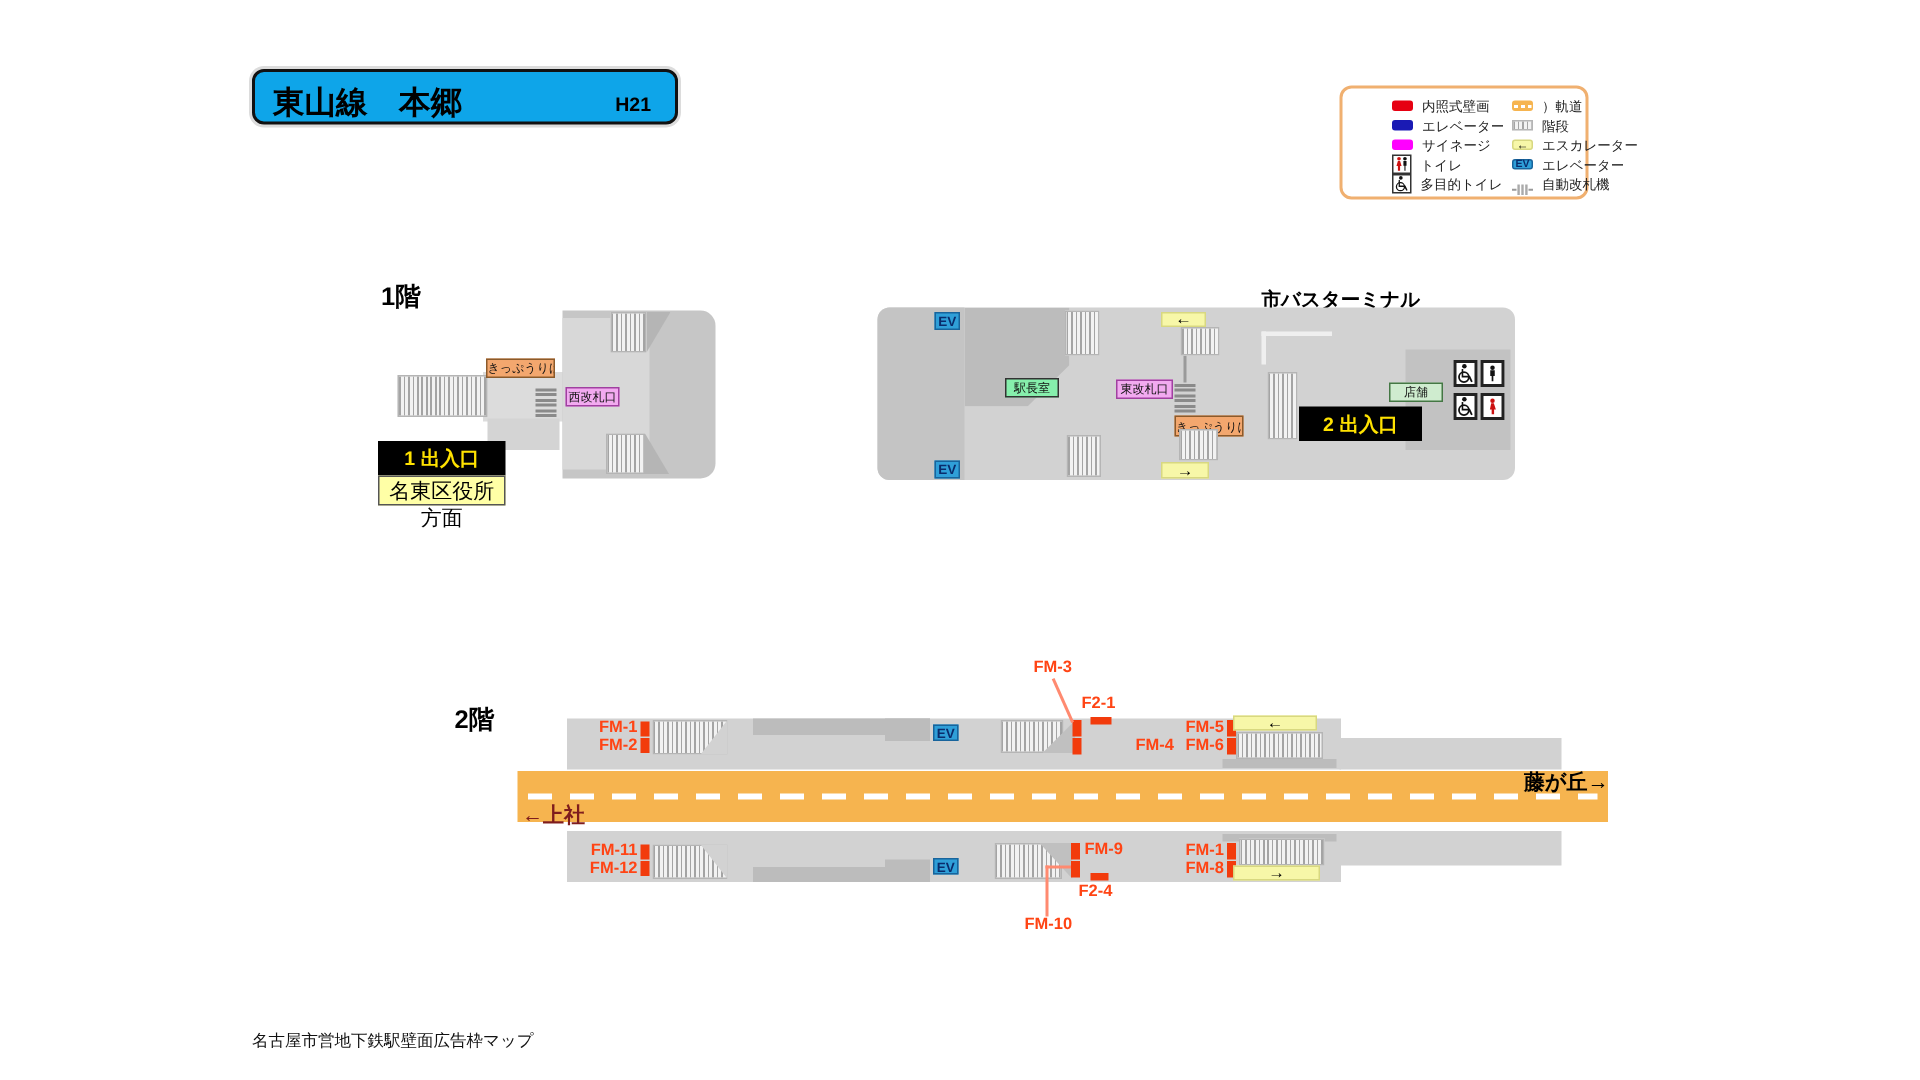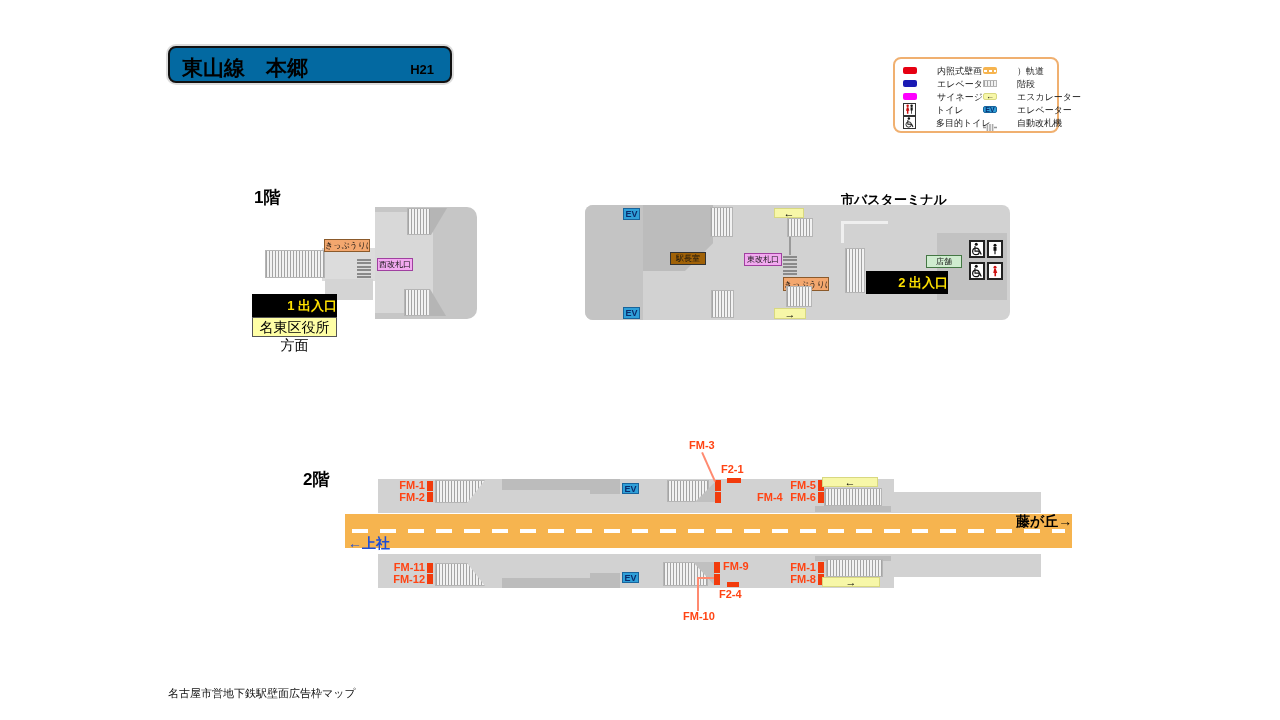--- a/index.html
+++ b/index.html
@@ -2,49 +2,49 @@
 <html><head>
 <meta charset="utf-8">
 <style>
   html,body{margin:0;padding:0;background:#fff;}
   #stage{position:relative;width:1280px;height:720px;background:#fff;overflow:hidden;
          font-family:"Liberation Sans","DejaVu Sans",sans-serif;color:#111;}
   .abs{position:absolute;}
   .floor{background:#d2d2d2;}
   .dk{background:#bcbcbc;}
   .hatch{background:#f2f2f2 repeating-linear-gradient(90deg,#a4a4a4 0 1px,rgba(0,0,0,0) 1px 3px);border:1px solid #b5b5b5;box-sizing:border-box;}
-  .sign{position:absolute;border:1px solid #333;background:#a16207;font-size:8px;line-height:12px;text-align:center;box-sizing:border-box;white-space:nowrap;overflow:hidden;}
+  .sign{position:absolute;border:1px solid #333;background:#86efac;font-size:8px;line-height:12px;text-align:center;box-sizing:border-box;white-space:nowrap;overflow:hidden;}
   .sign.pink{background:#f2aaf0;border-color:#a040a0;}
   .sign.orange{background:#f3a76e;border-color:#8b5a2b;}
   .sign.green{background:#cfeccf;border-color:#447744;}
   .ev{position:absolute;width:17px;height:11px;background:#2f9fd8;border:1px solid #18649c;color:#0a2c6c;
       font-weight:bold;font-size:9px;line-height:11px;text-align:center;box-sizing:border-box;}
   .esc{position:absolute;background:#f7f7a8;border:1px solid #d8d880;box-sizing:border-box;text-align:center;
        font-weight:bold;font-size:11px;color:#000;}
-  .exitbox{position:absolute;background:#000;color:#ffe200;font-weight:bold;font-size:13px;text-align:right;}
+  .exitbox{position:absolute;background:#000;color:#ffe200;font-weight:bold;font-size:13px;text-align:center;}
   .fm{position:absolute;font-weight:bold;font-size:11px;color:#ff4414;line-height:11px;white-space:nowrap;}
   .fm.r{text-align:right;}
   .mk{position:absolute;background:#f23b0c;}
   .gate{position:absolute;width:14px;height:5px;border-top:2px solid #8a8a8a;border-bottom:2px solid #8a8a8a;box-sizing:border-box;}
   .hd{position:absolute;font-weight:bold;font-size:17px;color:#000;}
   .wedge{position:absolute;}
   .leader{position:absolute;border-color:#ff8a70;}
-  .legend-item{display:flex;align-items:center;gap:20px;height:11px;margin-bottom:2px;}
+  .legend-item{display:flex;align-items:center;gap:6px;height:11px;margin-bottom:2px;margin-left:25px;}
   .legend-item .lbl{font-size:9px;line-height:10px;white-space:nowrap;color:#222;}
   .sw{width:14px;height:7px;border-radius:2px;flex:0 0 auto;}
   .ticon{width:13px;height:13px;border:1px solid #333;background:#fff;box-sizing:border-box;display:flex;align-items:center;justify-content:center;flex:0 0 auto;}
   .tbox{position:absolute;width:16px;height:18px;background:#fff;border:2px solid #222;box-sizing:border-box;display:flex;align-items:center;justify-content:center;}
 </style>
 </head>
 <body>
 
 <div id="stage">
 
   <div class="abs" style="left:166px;top:44px;width:288px;height:41px;background:#dcdcdc;border-radius:10px;">
-    <div class="abs" style="left:2px;top:2px;right:2px;bottom:2px;background:#0369a1;border:2px solid #111;border-radius:8px;box-sizing:border-box;">
+    <div class="abs" style="left:2px;top:2px;right:2px;bottom:2px;background:#0ea5e9;border:2px solid #111;border-radius:8px;box-sizing:border-box;">
       <span class="abs" style="left:12px;top:6px;font-weight:bold;font-size:21px;color:#000;white-space:nowrap;">東山線　本郷</span>
       <span class="abs" style="right:16px;bottom:4px;font-weight:bold;font-size:13px;color:#000;">H21</span>
     </div>
   </div>
 
   <div class="abs" style="left:893px;top:57px;width:166px;height:76px;background:#fff;border:2px solid #f0b070;border-radius:8px;box-sizing:border-box;">
     <div class="abs" style="left:8px;top:6px;">
       <div class="legend-item">
         <div class="sw" style="background:#e60012;"></div>
         <span class="lbl">内照式壁画</span>
@@ -185,21 +185,21 @@
 
   <div class="hd" style="left:303px;top:468px;">2階</div>
 
   <div class="abs floor" style="left:378px;top:479px;width:516px;height:34px;"></div>
   <div class="abs floor" style="left:893px;top:492px;width:148px;height:21px;"></div>
   <div class="abs floor" style="left:378px;top:554px;width:516px;height:34px;"></div>
   <div class="abs floor" style="left:893px;top:554px;width:148px;height:23px;"></div>
 
   <div class="abs" style="left:345px;top:514px;width:727px;height:34px;background:#f6b44f;"></div>
   <div class="abs" style="left:352px;top:529px;width:713px;height:4px;background:repeating-linear-gradient(90deg,#fff 0 16px,rgba(0,0,0,0) 16px 28px);"></div>
-  <div class="abs" style="left:348px;top:535px;font-weight:bold;font-size:14px;color:#1d4ed8;">←上社</div>
+  <div class="abs" style="left:348px;top:535px;font-weight:bold;font-size:14px;color:#7f1d1d;">←上社</div>
   <div class="abs" style="left:1016px;top:513px;font-weight:bold;font-size:14px;color:#000;">藤が丘→</div>
 
   <div class="abs dk" style="left:502px;top:479px;width:118px;height:11px;"></div>
   <div class="abs dk" style="left:590px;top:479px;width:30px;height:15px;"></div>
   <div class="abs dk" style="left:815px;top:506px;width:76px;height:6px;"></div>
   <div class="ev" style="left:622px;top:483px;">EV</div>
   <div class="abs hatch" style="left:435px;top:480px;width:50px;height:23px;"></div>
   <div class="wedge" style="left:467px;top:480px;width:18px;height:23px;background:#d2d2d2;clip-path:polygon(0 100%,100% 0,100% 100%);"></div>
   <div class="fm r" style="left:392px;top:480px;width:33px;">FM-1</div>
   <div class="fm r" style="left:392px;top:492px;width:33px;">FM-2</div>

